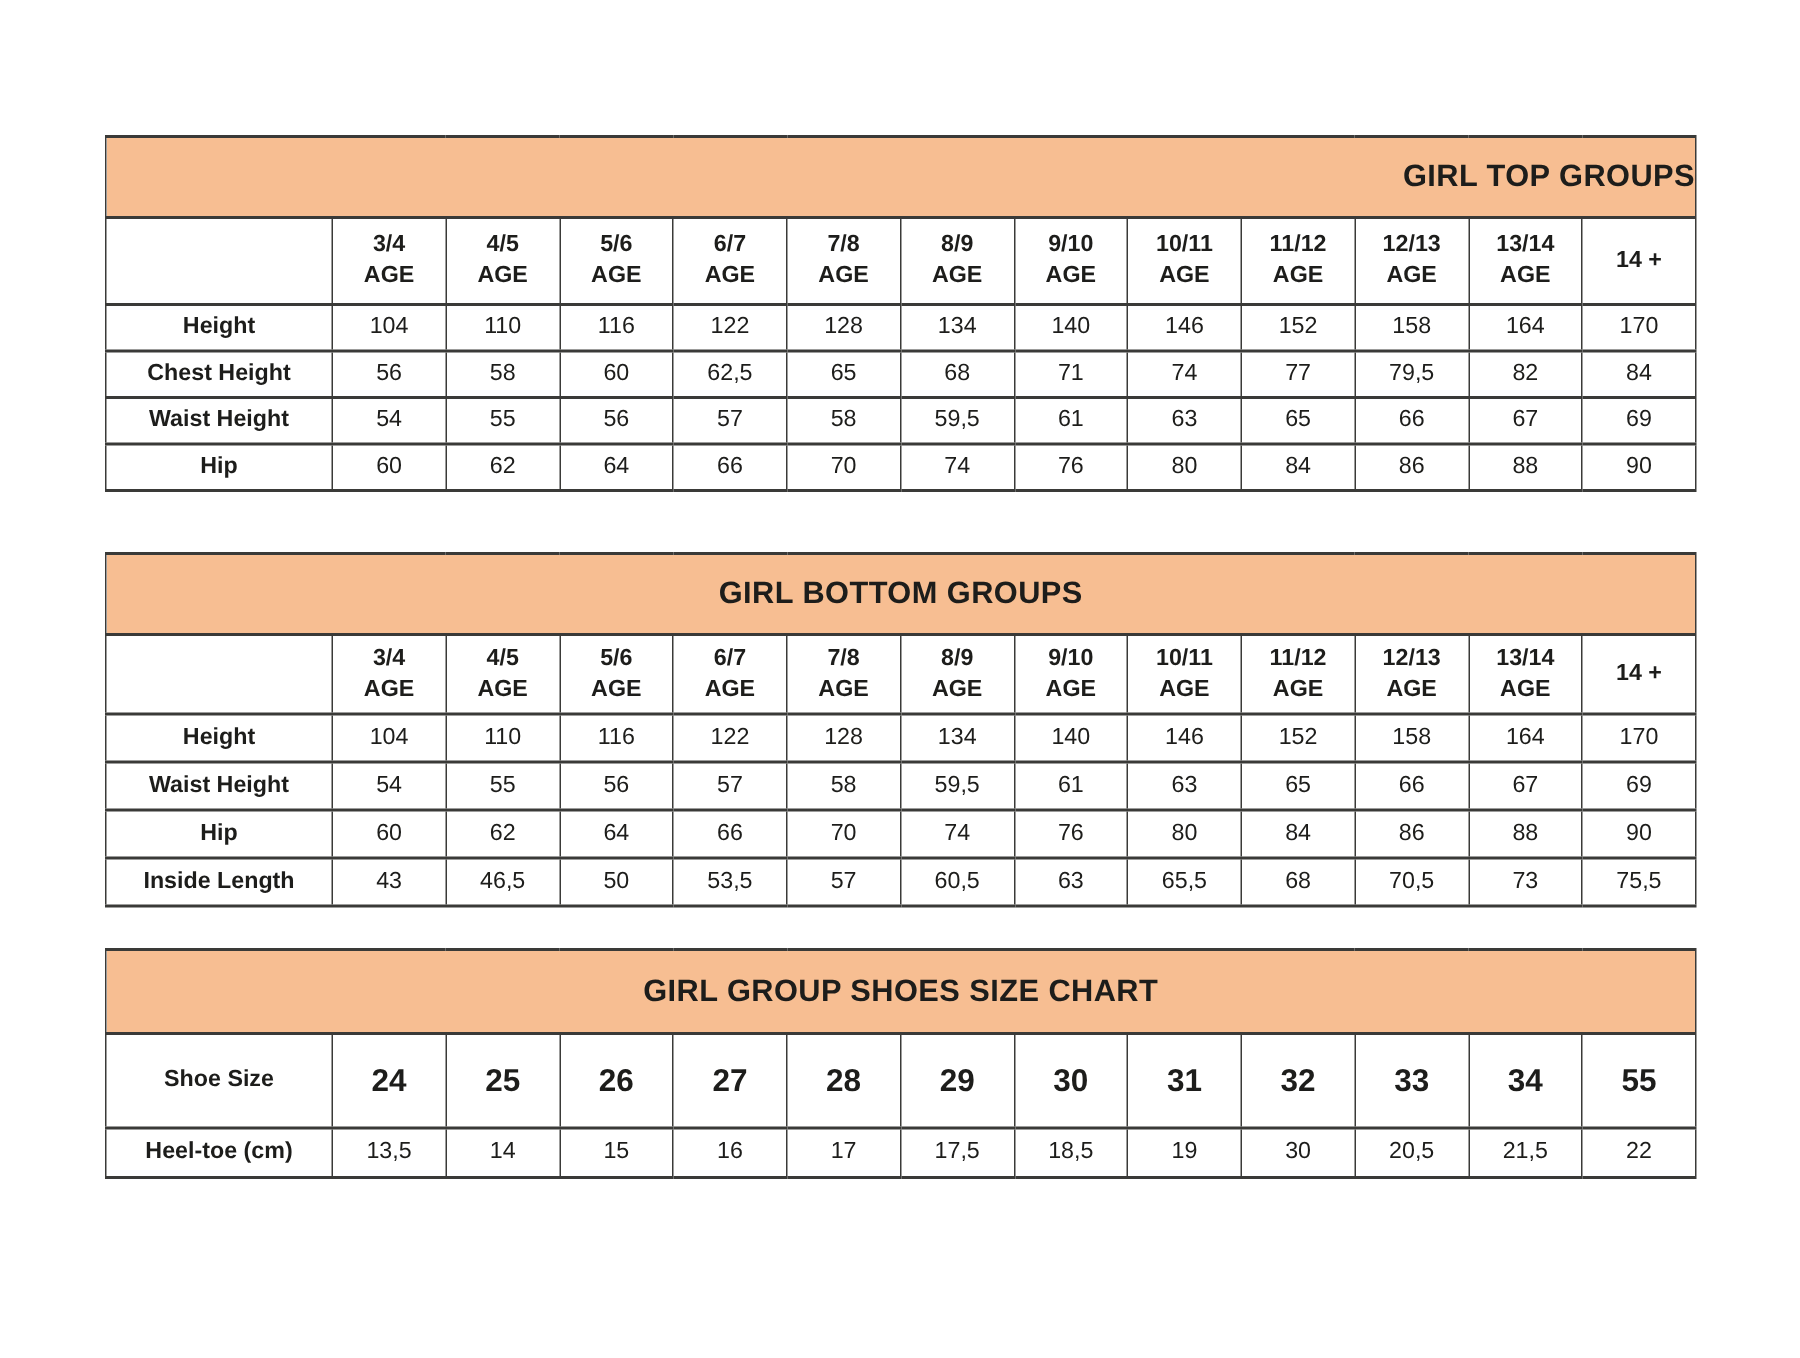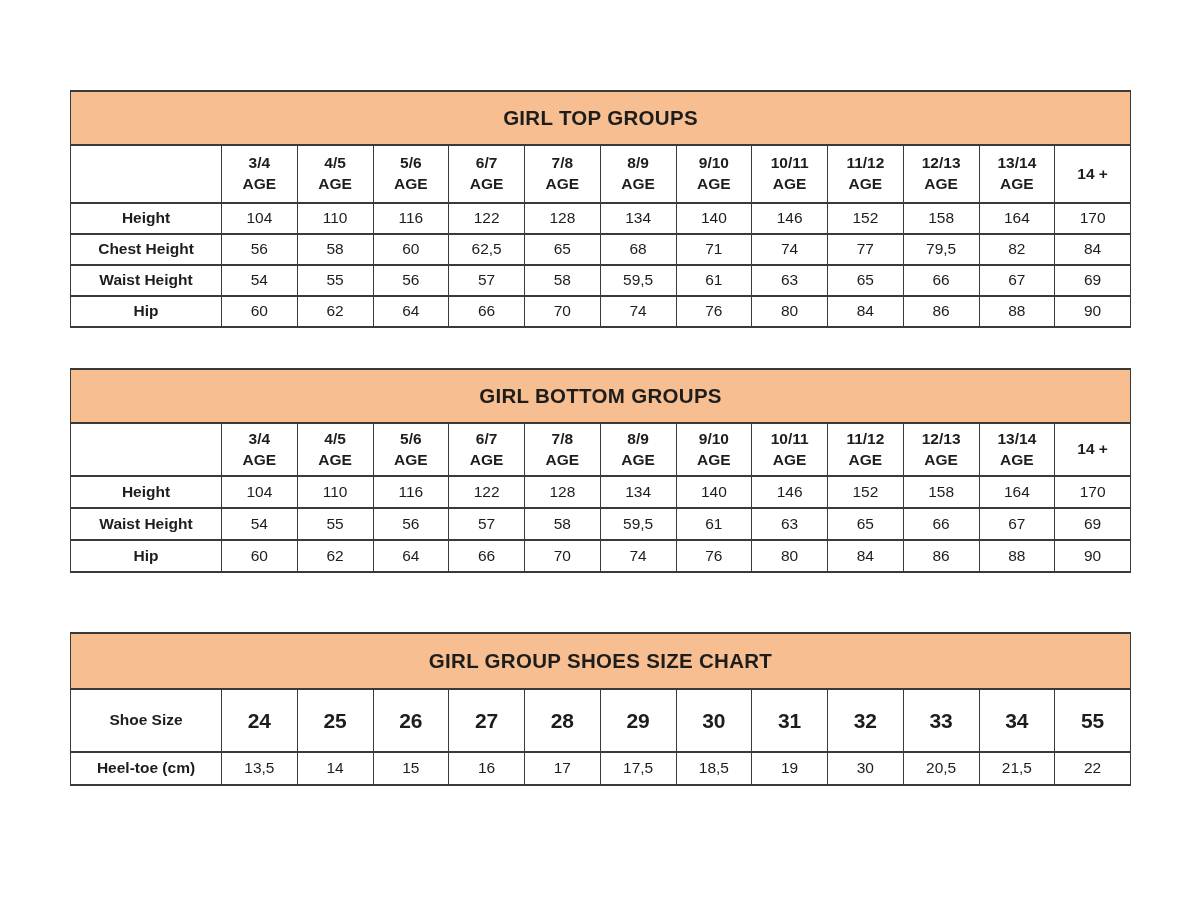--- a/index.html
+++ b/index.html
@@ -23,21 +23,21 @@
     padding:0;font-size:15.5px;line-height:1.2;
     background:#ffffff;
     overflow:hidden;white-space:nowrap;
   }
   col.labelcol{width:151px;}
 
   tr.band td{
     background:var(--band,#f7be92);
     font-weight:bold;font-size:20.5px;letter-spacing:.3px;
   }
-  .t0 tr.band td{height:52px;}
+  .t0 tr.band td{height:52px;text-align:right;}
   .t1 tr.band td{height:52px;}
   .t2 tr.band td{height:54px;}
 
   tr.hdr td{font-weight:bold;font-size:15.5px;line-height:1.35;}
   .t0 tr.hdr td{height:56px;}
   .t1 tr.hdr td{height:51px;}
 
   td.label{text-align:left;padding-left:12px;font-weight:bold;}
 
   .t0 tr.row td{height:29px;}
@@ -226,20 +226,35 @@
             <td class="val">66</td>
             <td class="val">70</td>
             <td class="val">74</td>
             <td class="val">76</td>
             <td class="val">80</td>
             <td class="val">84</td>
             <td class="val">86</td>
             <td class="val">88</td>
             <td class="val">90</td>
           </tr>
+          <tr class="row r3">
+            <td class="label">Inside Length</td>
+            <td class="val">43</td>
+            <td class="val">46,5</td>
+            <td class="val">50</td>
+            <td class="val">53,5</td>
+            <td class="val">57</td>
+            <td class="val">60,5</td>
+            <td class="val">63</td>
+            <td class="val">65,5</td>
+            <td class="val">68</td>
+            <td class="val">70,5</td>
+            <td class="val">73</td>
+            <td class="val">75,5</td>
+          </tr>
         </tbody>
       </table>
   </section>
 
   <section class="tblwrap t2">
     <table class="sizetable">
         <colgroup>
           <col class="labelcol">
           <col>
           <col>

